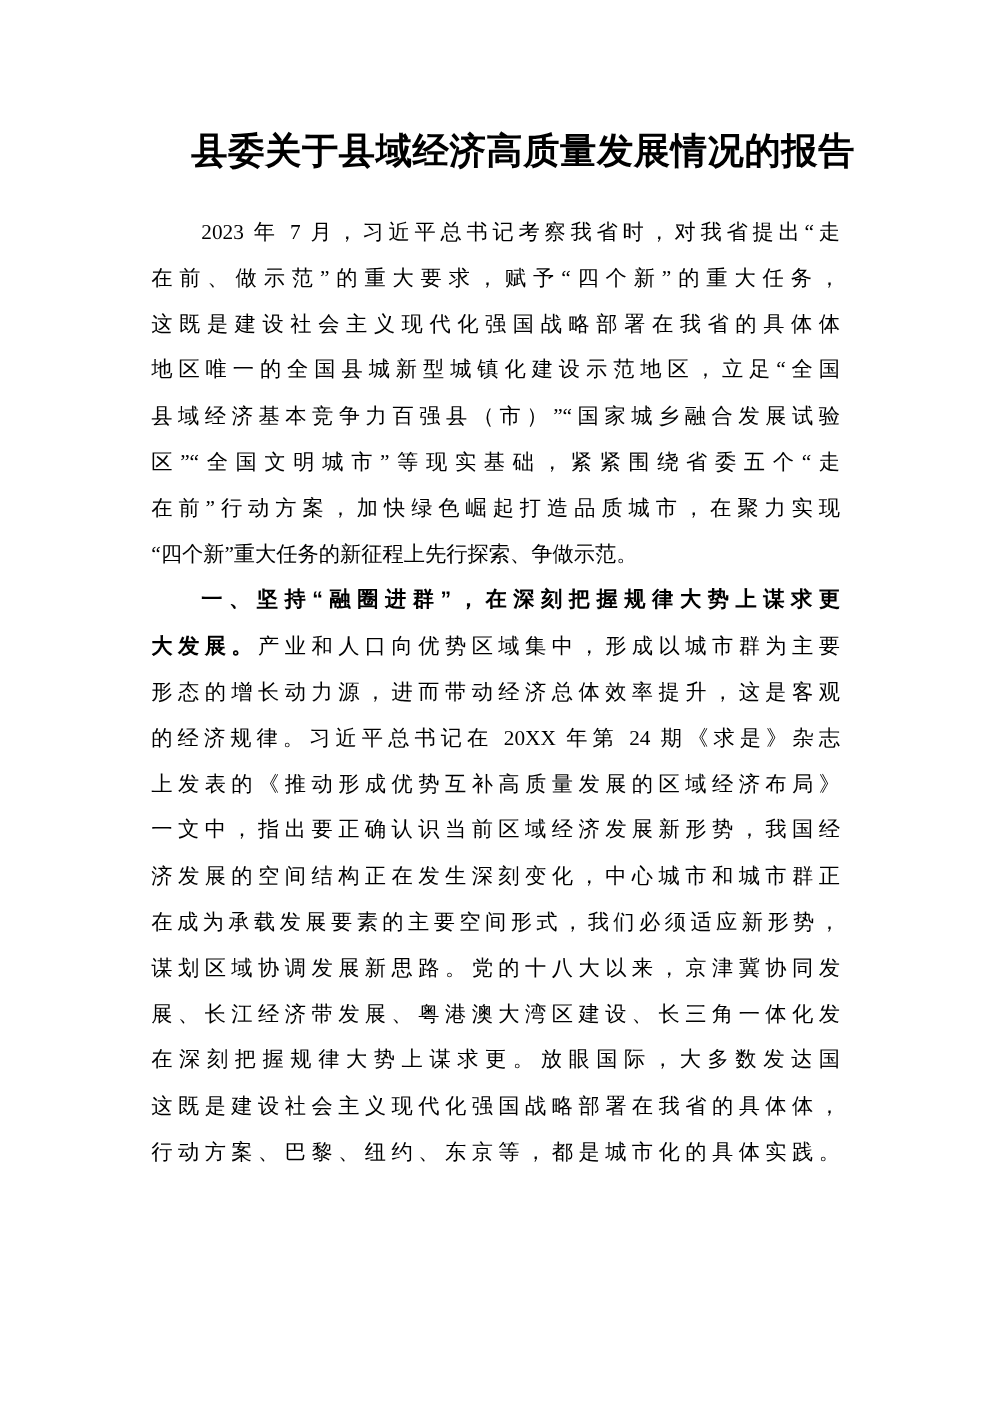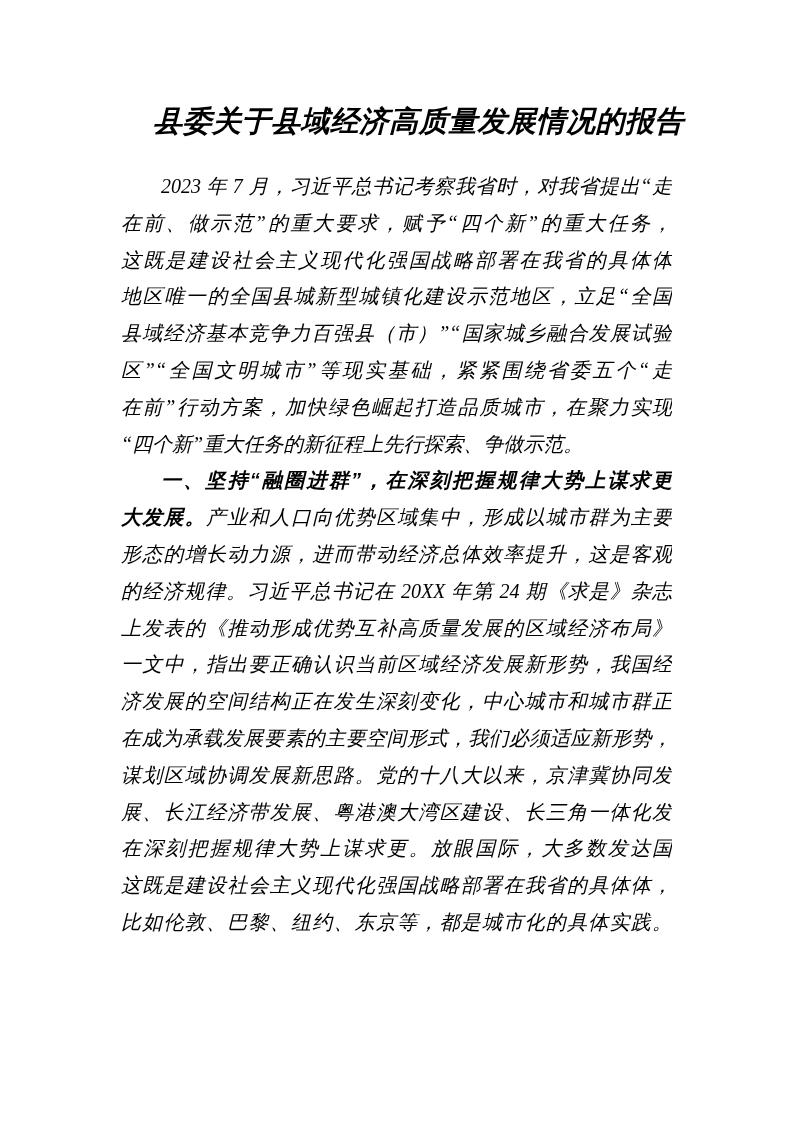--- a/index.html
+++ b/index.html
@@ -10,37 +10,36 @@
   .page {
     position: relative;
     width: 793px;
     height: 1122px;
     margin: 0 auto;
     background: #ffffff;
     box-sizing: border-box;
     padding: 98px 77px 0 121px;
     color: #000000;
     overflow: hidden;
-    font-style: italic;
   }
   .doc-title {
     margin: 0;
     text-align: center;
     font-family: "Liberation Sans", "DejaVu Sans", sans-serif;
     font-weight: 700;
     font-size: 29px;
     line-height: 46px;
     letter-spacing: 0.5px;
     color: #000000;
   }
   .doc-body {
     margin-top: 24px;
     width: 551px;
     font-family: "Liberation Serif", "DejaVu Serif", serif;
-    font-size: 20px;
+    font-size: 17px;
     color: #000000;
   }
   .line {
     line-height: 36.8px;
     height: 36.8px;
     text-align: justify;
     text-align-last: justify;
     text-justify: inter-character;
     overflow: hidden;
     white-space: nowrap;
@@ -75,15 +74,15 @@
       <div class="line"><span>形态的增长动力源，进而带动经济总体效率提升，这是客观</span></div>
       <div class="line"><span>的经济规律。习近平总书记在 20XX 年第 24 期《求是》杂志</span></div>
       <div class="line"><span>上发表的《推动形成优势互补高质量发展的区域经济布局》</span></div>
       <div class="line"><span>一文中，指出要正确认识当前区域经济发展新形势，我国经</span></div>
       <div class="line"><span>济发展的空间结构正在发生深刻变化，中心城市和城市群正</span></div>
       <div class="line"><span>在成为承载发展要素的主要空间形式，我们必须适应新形势，</span></div>
       <div class="line"><span>谋划区域协调发展新思路。党的十八大以来，京津冀协同发</span></div>
       <div class="line"><span>展、长江经济带发展、粤港澳大湾区建设、长三角一体化发</span></div>
       <div class="line"><span>在深刻把握规律大势上谋求更。放眼国际，大多数发达国</span></div>
       <div class="line"><span>这既是建设社会主义现代化强国战略部署在我省的具体体，</span></div>
-      <div class="line"><span>比如伦敦、巴黎、纽约、东京等，都是城市化的具体实践。</span></div>
+      <div class="line"><span>行动方案、巴黎、纽约、东京等，都是城市化的具体实践。</span></div>
     </div>
 </div>
 
 </body></html>

